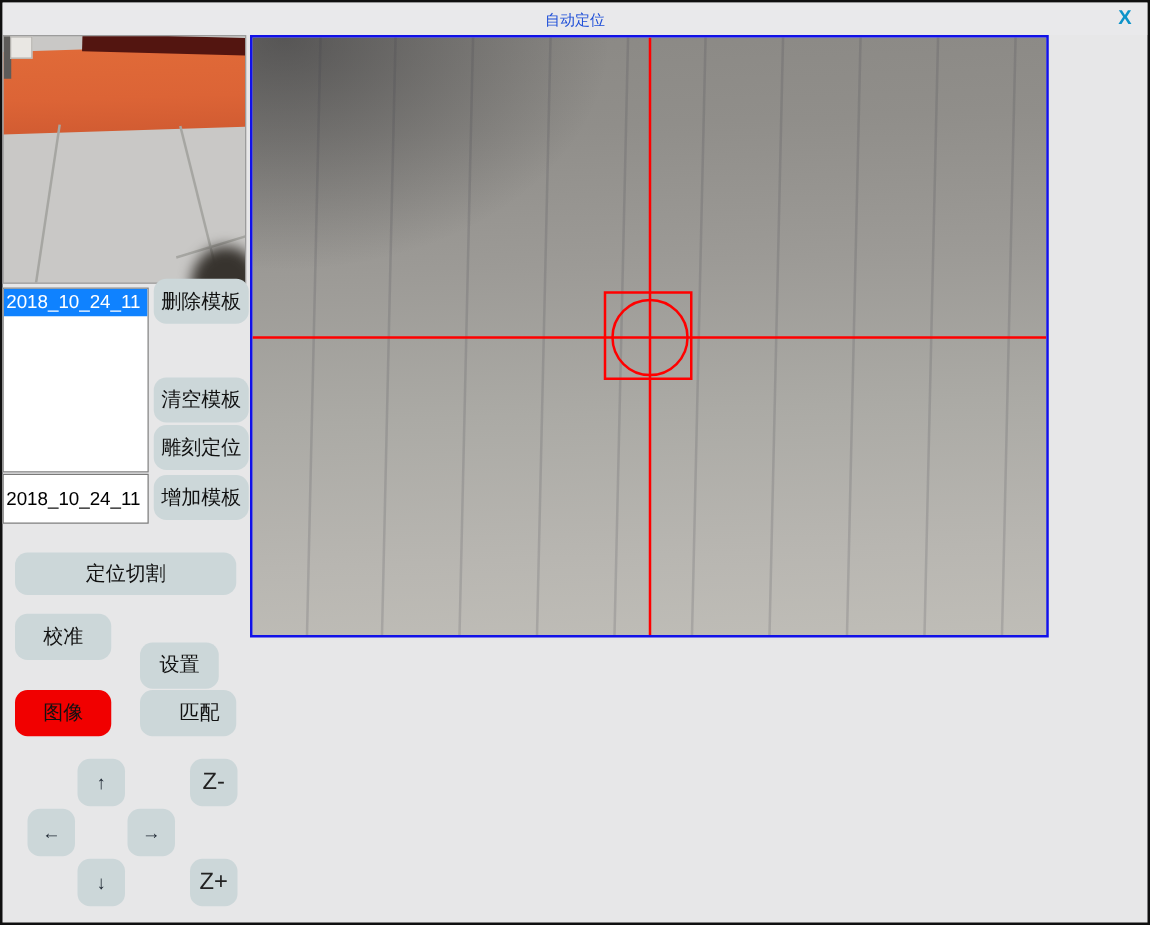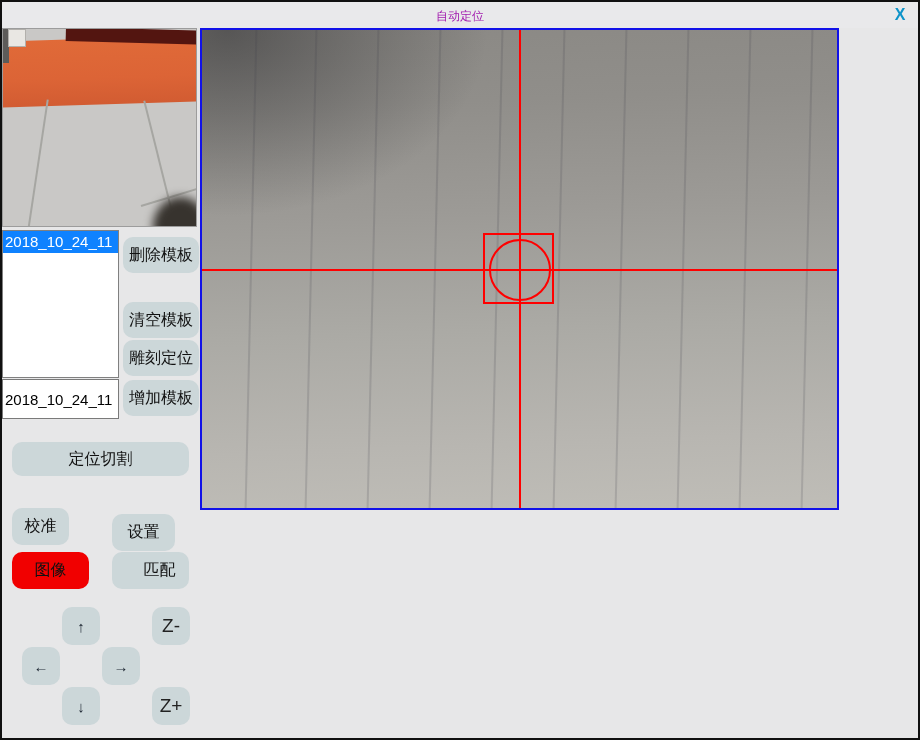--- a/index.html
+++ b/index.html
@@ -1,21 +1,21 @@
 <!DOCTYPE html>
 <html><head>
 <meta charset="utf-8">
 <style>
   html,body{margin:0;padding:0;}
   body{width:920px;height:740px;background:#101010;font-family:"Liberation Sans","DejaVu Sans",sans-serif;}
   .window{position:absolute;left:0;top:0;width:920px;height:740px;box-sizing:border-box;
           border:2px solid #101010;background:#e7e7e8;overflow:hidden;}
   
   .titlebar{position:absolute;left:0;top:0;width:916px;height:26px;background:#e9e9eb;}
-  .title{position:absolute;left:0;right:0;top:6px;text-align:center;font-size:12px;color:#a21caf;}
+  .title{position:absolute;left:0;right:0;top:6px;text-align:center;font-size:12px;color:#1d4ed8;}
   .close{position:absolute;right:8px;top:3px;width:20px;height:20px;line-height:20px;text-align:center;
          font-size:16px;font-weight:bold;color:#0d93c9;cursor:pointer;}
   
   .thumb{position:absolute;left:0;top:26px;width:195px;height:199px;background:#c9c8c6;
          border:1px solid #9c9c9c;box-sizing:border-box;overflow:hidden;}
   .thumb .dec{position:absolute;}
   .t-darkcorner{left:0;top:0;width:6px;height:34px;background:#5d5b59;}
   .t-whitetile{left:5px;top:0;width:16px;height:16px;background:#e9e7e3;border:1px solid #b2b0ac;}
   .t-maroon{left:63px;top:-2px;width:140px;height:14px;background:#531510;transform:rotate(1.5deg);transform-origin:left top;}
   .t-orange{left:-8px;top:6px;width:215px;height:66px;transform:rotate(-1.8deg);transform-origin:right top;
@@ -30,23 +30,23 @@
   .list-item{height:22px;line-height:22px;font-size:15px;padding-left:2px;white-space:nowrap;overflow:hidden;}
   .list-item.selected{background:#0f82ff;color:#fff;}
   .name-input{position:absolute;left:0;top:377px;width:117px;height:40px;box-sizing:border-box;
               border:1px solid #7a7a7a;background:#fff;font-size:15px;padding:0 2px;
               font-family:"Liberation Sans","DejaVu Sans",sans-serif;color:#000;}
   
   .btn{position:absolute;background:#ccd7d9;border:none;border-radius:10px;color:#111;
        font-size:16px;font-family:"Liberation Sans","DejaVu Sans",sans-serif;cursor:pointer;
        display:flex;align-items:center;justify-content:center;box-sizing:border-box;}
   .tbtn{left:121px;width:76px;height:36px;}
-  #btn-delete{top:235px;} #btn-clear{top:300px;} #btn-engrave{top:338px;} #btn-add{top:378px;}
+  #btn-delete{top:221px;} #btn-clear{top:300px;} #btn-engrave{top:338px;} #btn-add{top:378px;}
   #btn-cut{left:10px;top:440px;width:177px;height:34px;text-align:right;}
-  #btn-cal{left:10px;top:506px;width:57px;height:37px;text-align:center;}
+  #btn-cal{left:10px;top:489px;width:77px;height:37px;text-align:center;}
   #btn-set{left:110px;top:512px;width:63px;height:37px;}
   #btn-img{left:10px;top:550px;width:77px;height:37px;background:#f10000;text-align:right;}
   #btn-match{left:110px;top:550px;width:77px;height:37px;padding-left:24px;}
   .jog{width:38px;height:38px;font-size:15px;color:#1b2430;}
   .jogz{font-size:19px;color:#222;}
   #btn-up{left:60px;top:605px;} #btn-zminus{left:150px;top:605px;}
   #btn-left{left:20px;top:645px;} #btn-right{left:100px;top:645px;}
   #btn-down{left:60px;top:685px;} #btn-zplus{left:150px;top:685px;}
   
   .camera{position:absolute;left:198px;top:26px;width:639px;height:482px;box-sizing:border-box;

